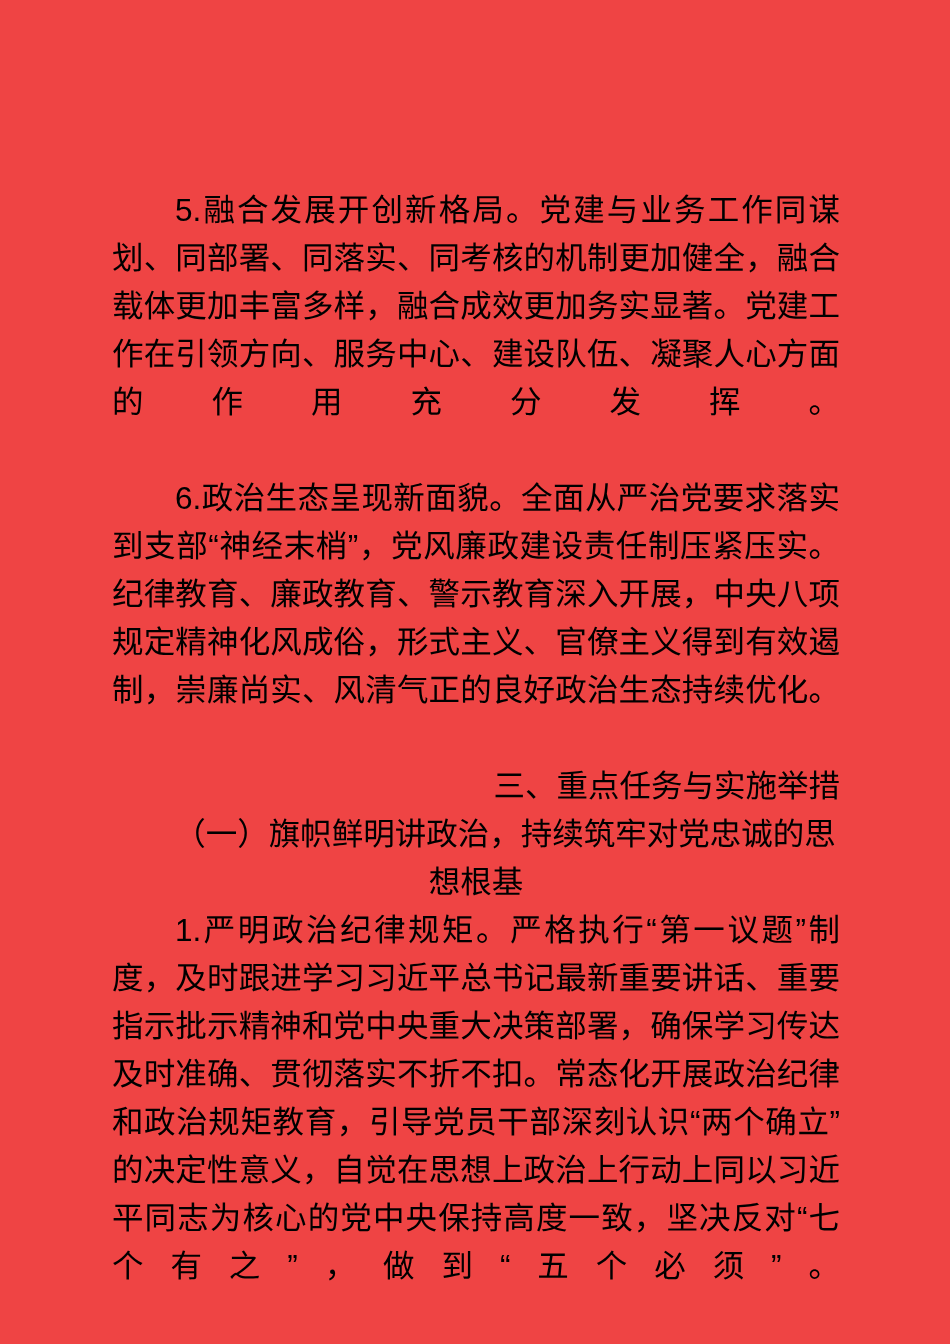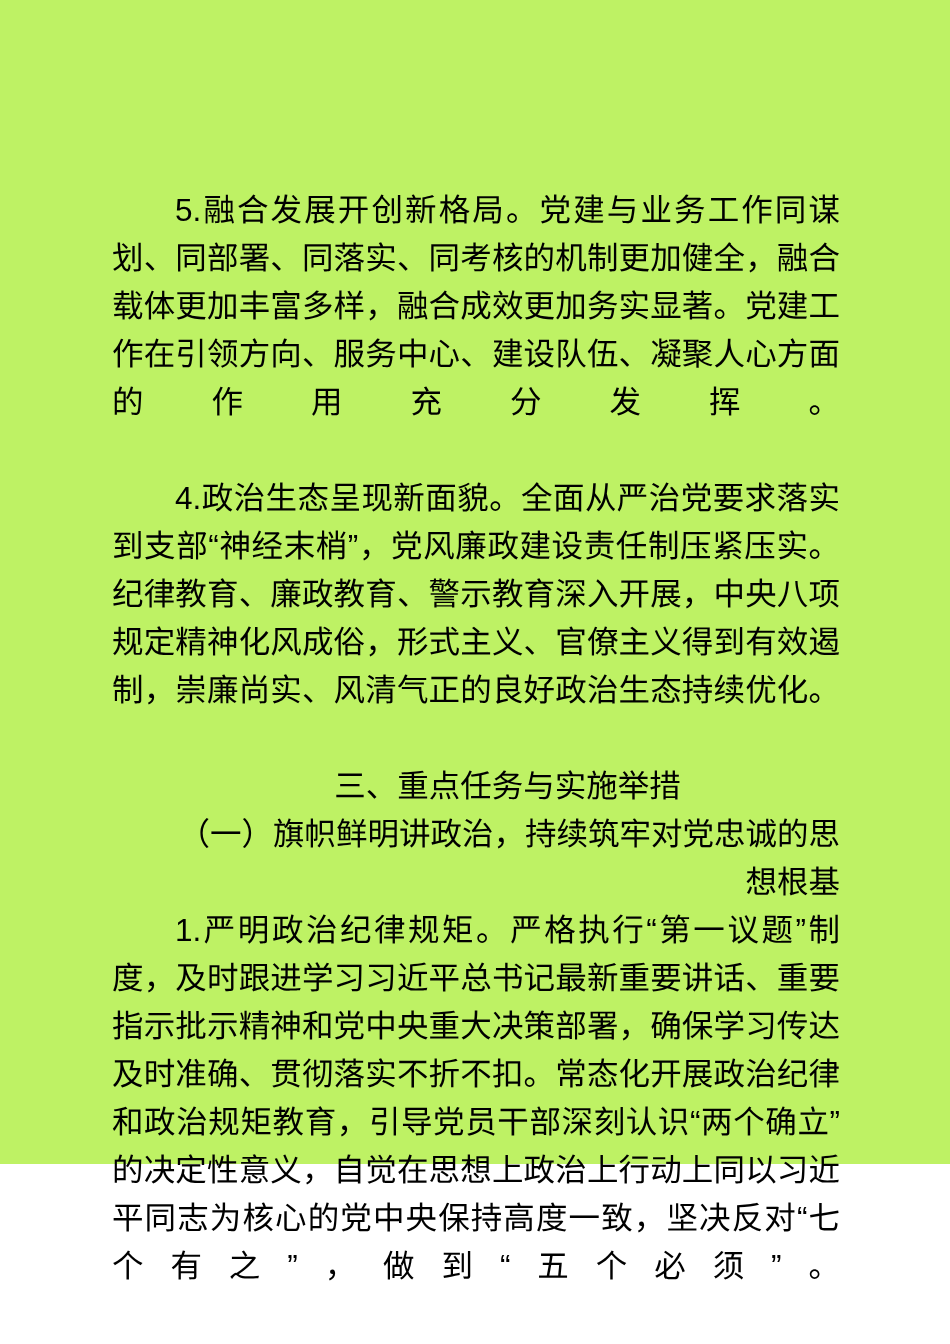--- a/index.html
+++ b/index.html
@@ -13,22 +13,22 @@
     height: 1344px;
     overflow: hidden;
     font-family: "Liberation Sans", "DejaVu Sans", sans-serif;
     color: #000000;
     -webkit-font-smoothing: antialiased;
   }
 
   .page {
     position: relative;
     width: 950px;
-    height: 1164px;
-    background: #bef264;
+    height: 1344px;
+    background: #ef4444;
     box-sizing: border-box;
   }
 
   .doc-body {
     position: absolute;
     left: 112px;
     top: 186px;
     width: 728px;
   }
 
@@ -40,26 +40,26 @@
     letter-spacing: 0px;
     text-align: justify;
     text-justify: inter-ideograph;
     text-indent: 63px;
     word-break: break-all;
     font-weight: 400;
   }
 
   .para.heading {
     text-indent: 63px;
-    text-align: center;
+    text-align: right;
   }
 
   .para.subheading {
     text-indent: 58px;
-    text-align: right;
+    text-align: center;
   }
 
   
   .para::after {
     content: "";
     display: inline-block;
     width: 100%;
   }
   .para.heading::after,
   .para.subheading::after {
@@ -68,21 +68,21 @@
 </style>
 </head>
 <body>
 
 <div class="page">
 
   <div class="doc-body">
 
     <p class="para">5.融合发展开创新格局。党建与业务工作同谋划、同部署、同落实、同考核的机制更加健全，融合载体更加丰富多样，融合成效更加务实显著。党建工作在引领方向、服务中心、建设队伍、凝聚人心方面的作用充分发挥。</p>
 
-    <p class="para">4.政治生态呈现新面貌。全面从严治党要求落实到支部“神经末梢”，党风廉政建设责任制压紧压实。纪律教育、廉政教育、警示教育深入开展，中央八项规定精神化风成俗，形式主义、官僚主义得到有效遏制，崇廉尚实、风清气正的良好政治生态持续优化。</p>
+    <p class="para">6.政治生态呈现新面貌。全面从严治党要求落实到支部“神经末梢”，党风廉政建设责任制压紧压实。纪律教育、廉政教育、警示教育深入开展，中央八项规定精神化风成俗，形式主义、官僚主义得到有效遏制，崇廉尚实、风清气正的良好政治生态持续优化。</p>
 
     <p class="para heading">三、重点任务与实施举措</p>
 
     <p class="para subheading">（一）旗帜鲜明讲政治，持续筑牢对党忠诚的思想根基</p>
 
 
     <p class="para">1.严明政治纪律规矩。严格执行“第一议题”制度，及时跟进学习习近平总书记最新重要讲话、重要指示批示精神和党中央重大决策部署，确保学习传达及时准确、贯彻落实不折不扣。常态化开展政治纪律和政治规矩教育，引导党员干部深刻认识“两个确立”的决定性意义，自觉在思想上政治上行动上同以习近平同志为核心的党中央保持高度一致，坚决反对“七个有之”，做到“五个必须”。</p>
 
   </div>
 

